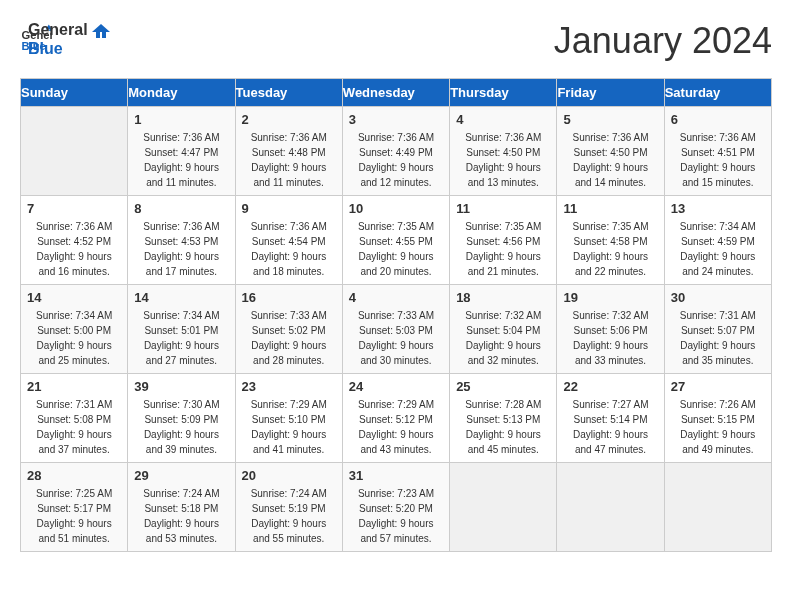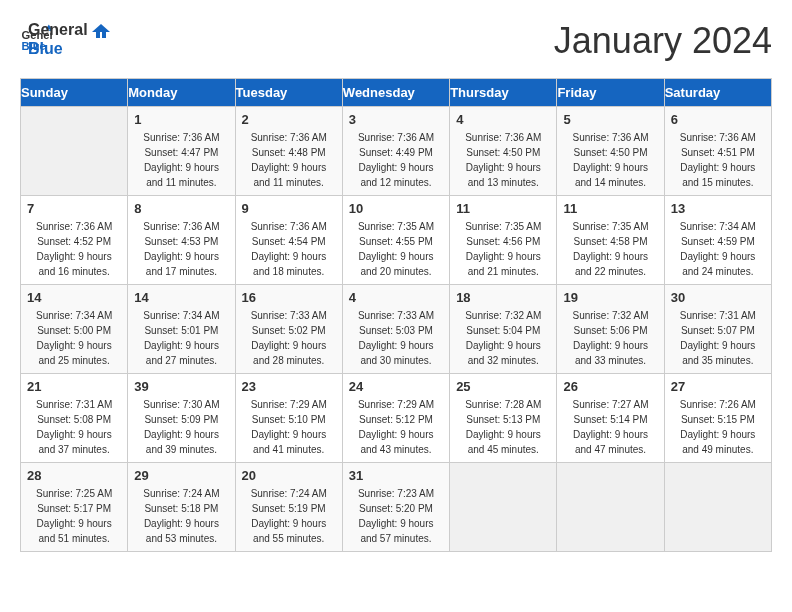--- a/index.html
+++ b/index.html
@@ -323,21 +323,21 @@
       </td>
         <td>
         <span class="day-number">25</span>
         <div class="day-info">
           Sunrise: 7:28 AM<br>
           Sunset: 5:13 PM<br>
           Daylight: 9 hours and 45 minutes.
         </div>
       </td>
         <td>
-        <span class="day-number">26</span>
+        <span class="day-number">22</span>
         <div class="day-info">
           Sunrise: 7:27 AM<br>
           Sunset: 5:14 PM<br>
           Daylight: 9 hours and 47 minutes.
         </div>
       </td>
         <td>
         <span class="day-number">27</span>
         <div class="day-info">
           Sunrise: 7:26 AM<br>

